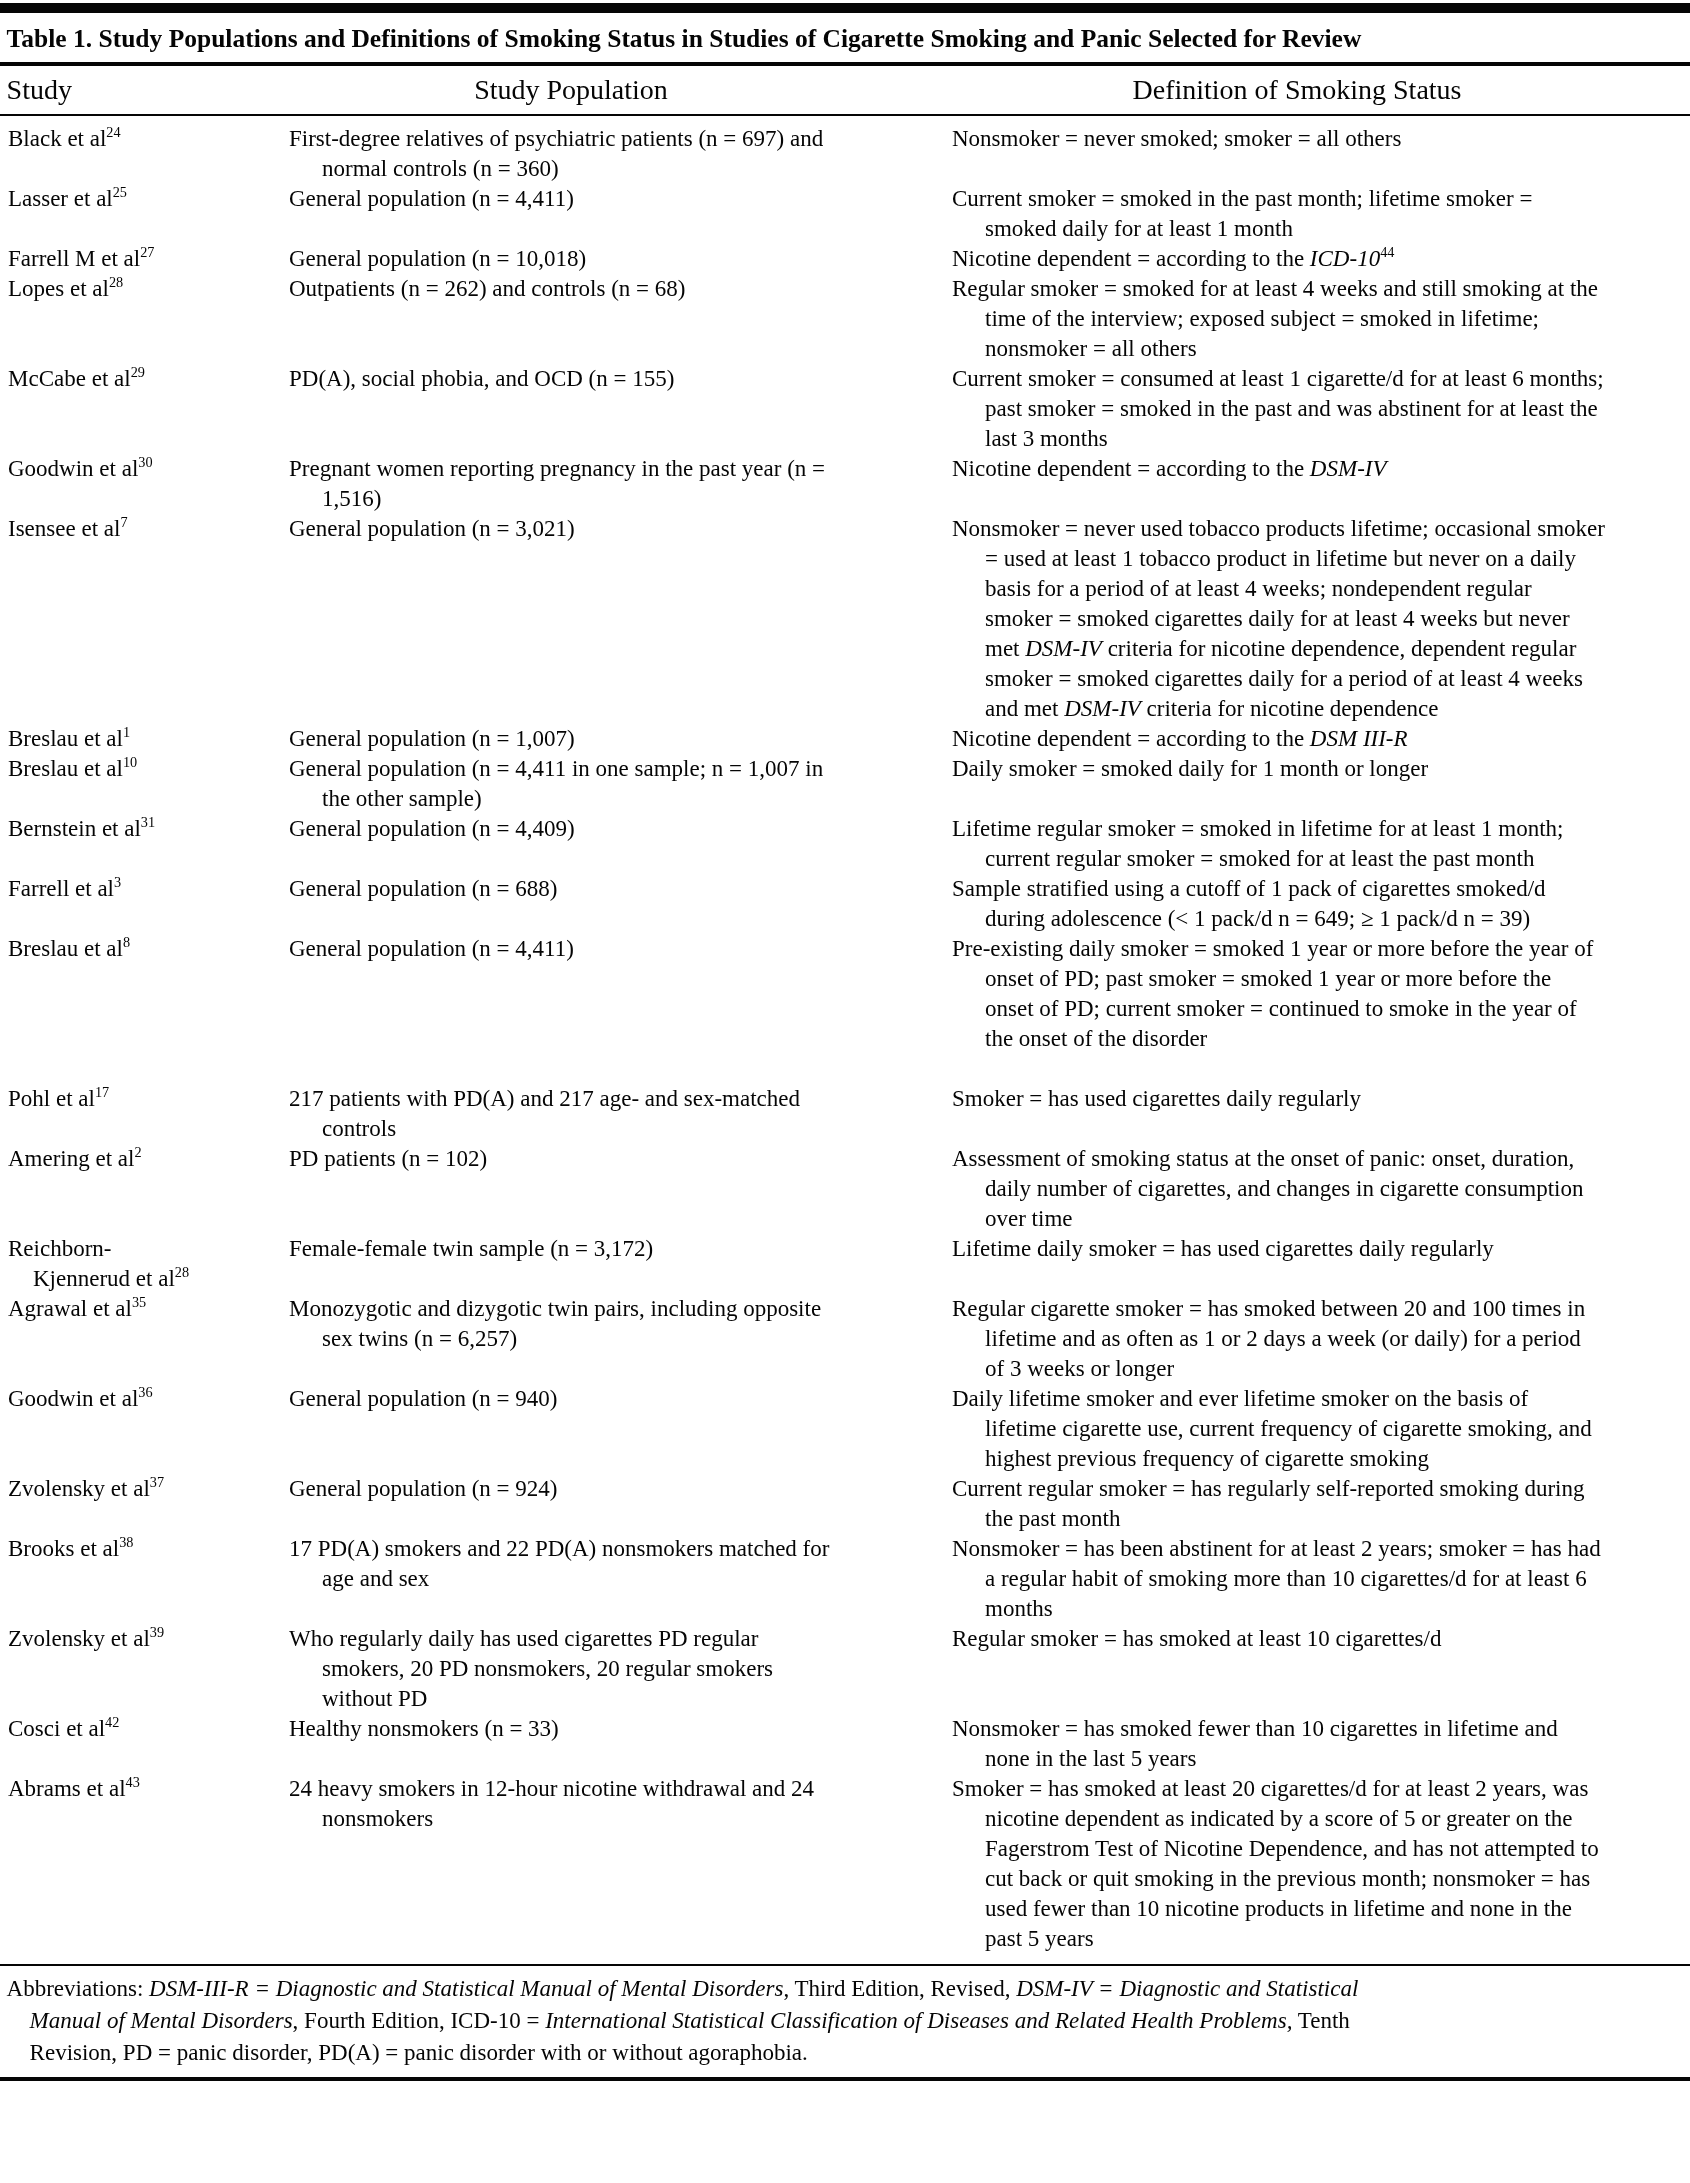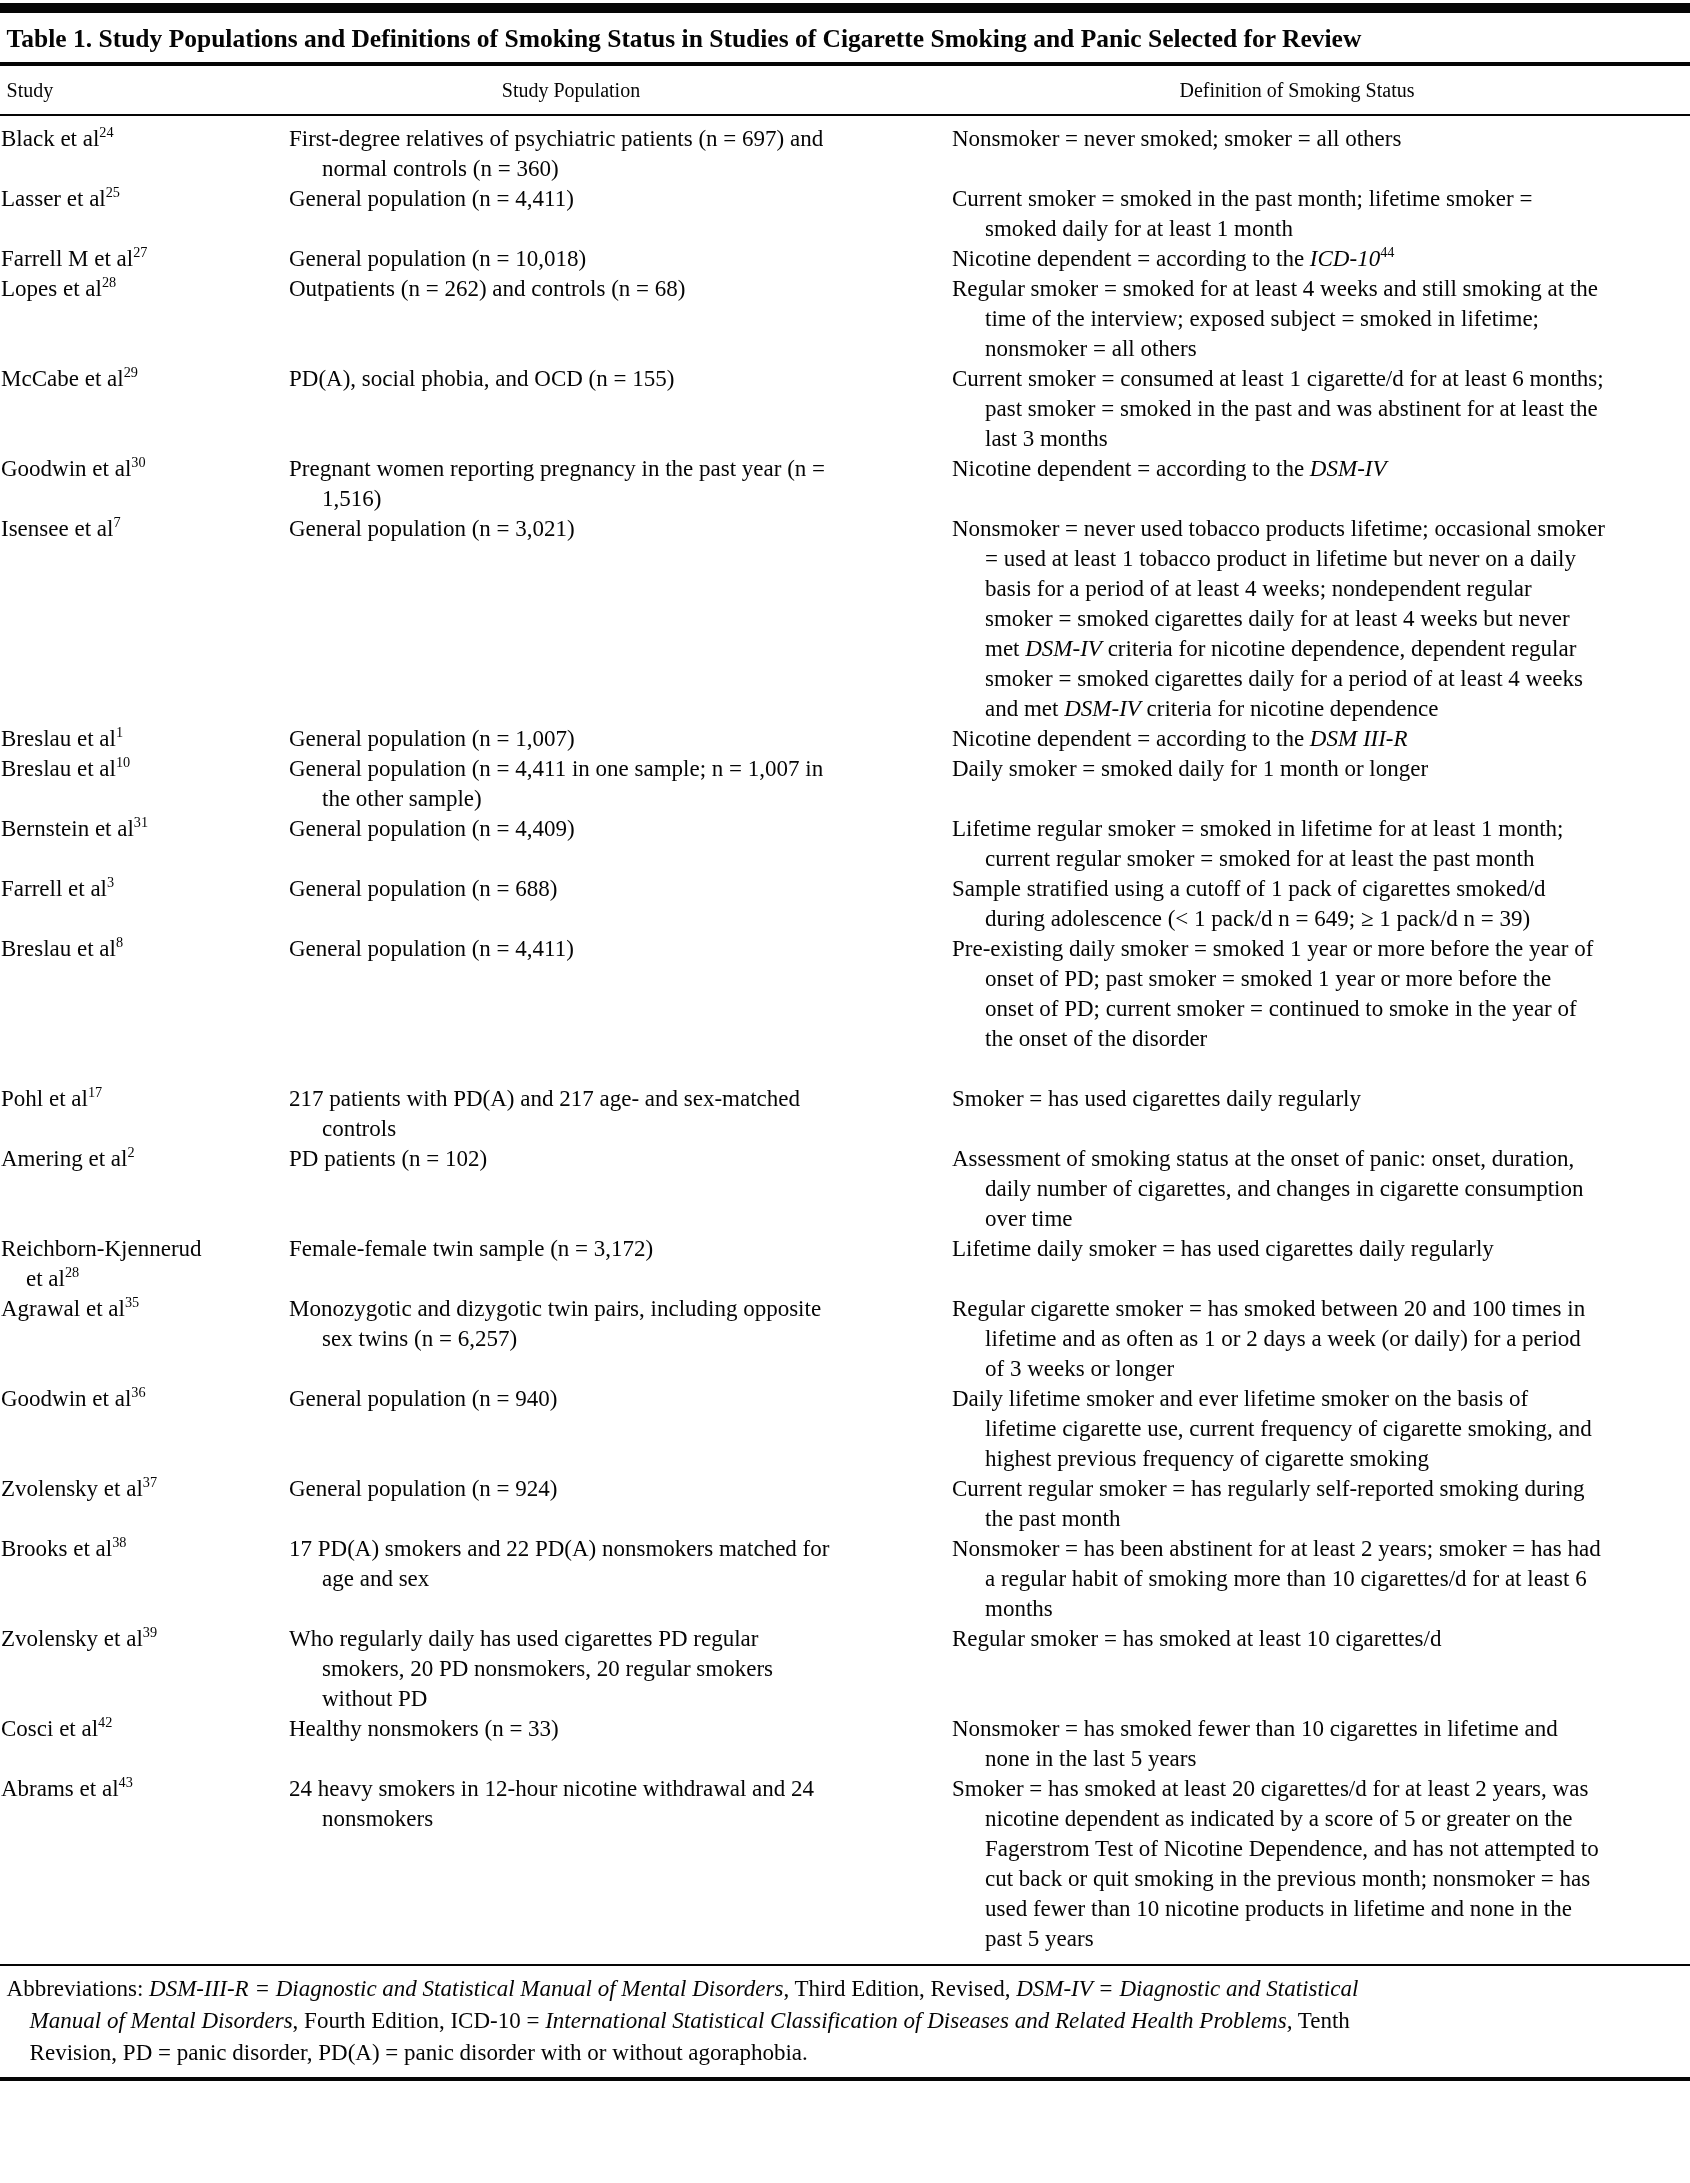--- a/index.html
+++ b/index.html
@@ -26,34 +26,34 @@
 
   table {
     border-collapse: collapse; table-layout: fixed;
     width: 1691px;
   }
   col.c1 { width: 289px; }
   col.c2 { width: 663px; }
   col.c3 { width: 739px; }
 
   thead th {
-    font-weight: normal; font-size: 20px; line-height: 28px;
+    font-weight: normal; font-size: 28px; line-height: 28px;
     padding: 10px 0 10.7px 0;
     border-bottom: 2.5px solid #050505;
   }
   th.h-study { text-align: left; padding-left: 6.6px; }
   th.h-pop   { text-align: center; padding-right: 99px; }
   th.h-def   { text-align: center; padding-right: 49px; }
 
   tbody td {
     vertical-align: top;
     font-size: 23px; line-height: 30px;
     padding: 0;
   }
-  td.study { padding-left: 1px;  padding-right: 85px; } 
+  td.study { padding-left: 8px;  padding-right: 85px; } 
   td.pop   { padding-right: 120px; }                     
   td.def   { padding-right: 86px; }                     
 
   tbody tr:first-child td { padding-top: 7.4px; }
   tbody tr.gap td { padding-top: 30px; }
   tbody tr:last-child td { padding-bottom: 10px; }
 
   .hang    { padding-left: 33px; text-indent: -33px; }
   td.study .hang { padding-left: 25px; text-indent: -25px; }
 

